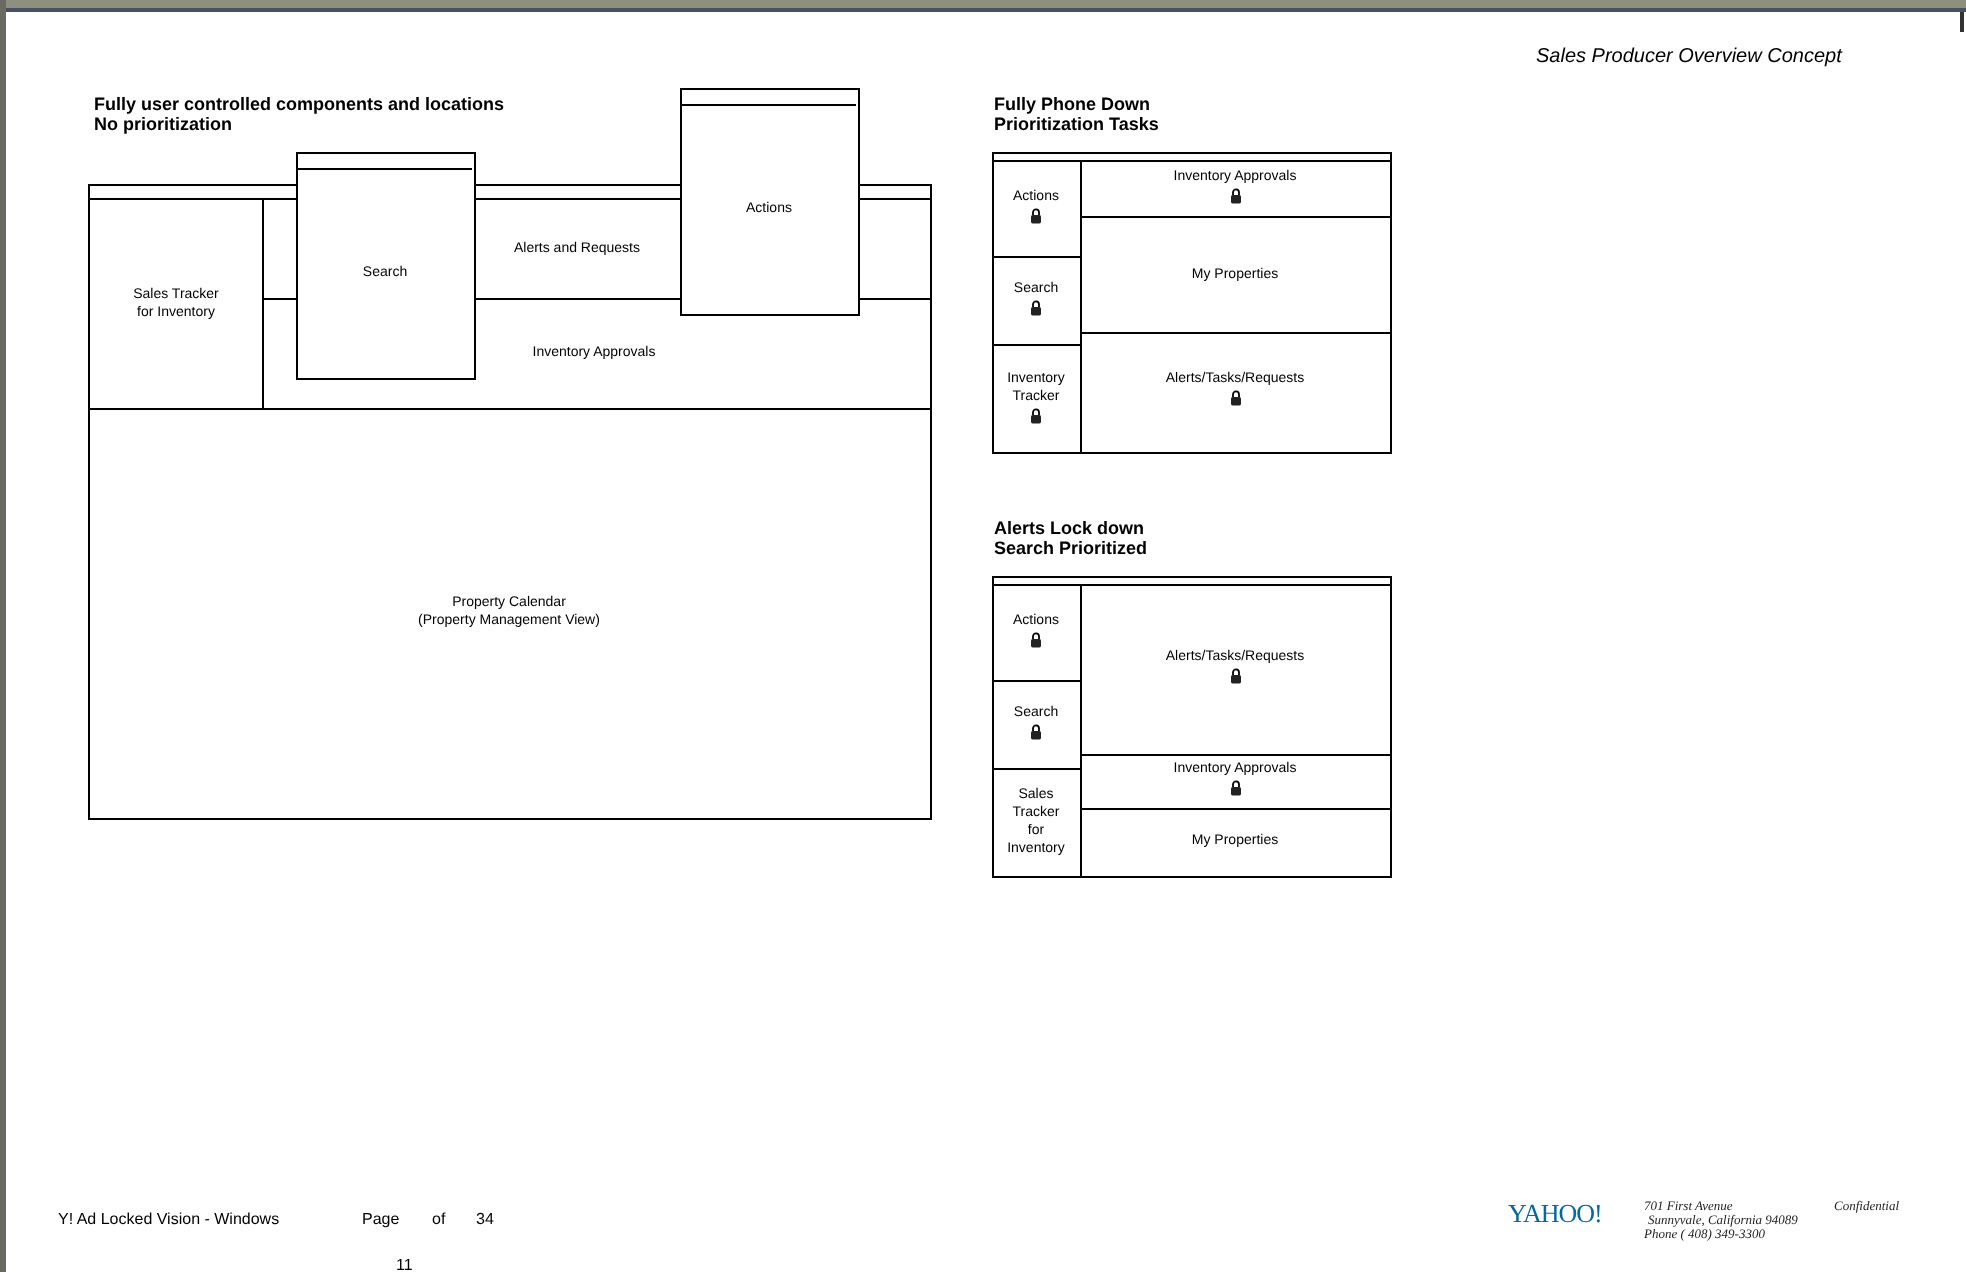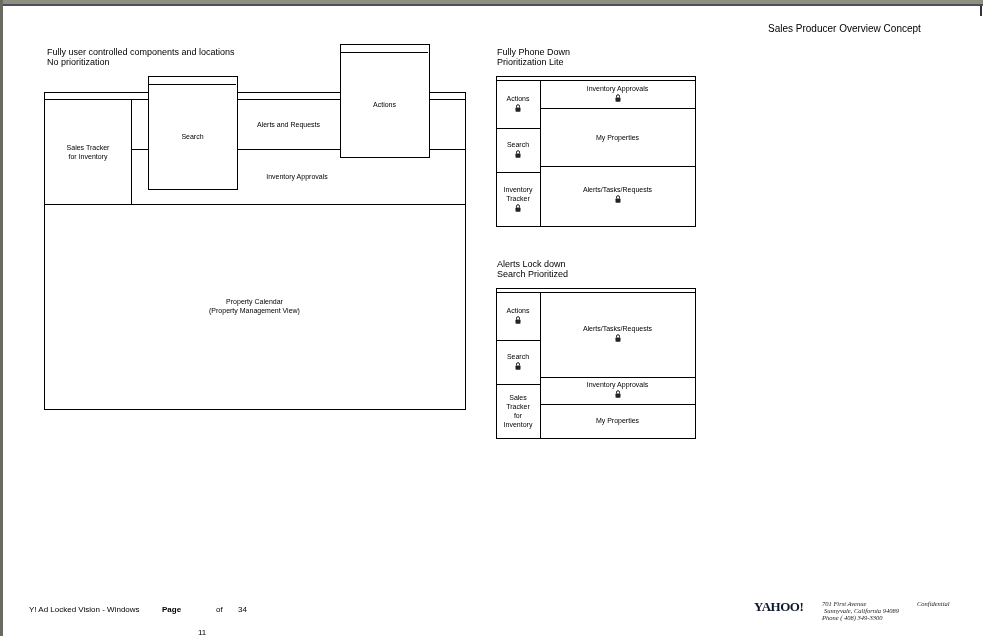--- a/index.html
+++ b/index.html
@@ -7,39 +7,39 @@
     width: 983px; height: 636px; position: relative; overflow: hidden;
     background: #ffffff;
     font-family: "Liberation Sans", sans-serif; color: #000;
   }
   .frame-top { position: absolute; left: 0; top: 0; width: 983px; height: 4px; background: #8f8f80; }
   .frame-top2 { position: absolute; left: 0; top: 4px; width: 983px; height: 2px; background: #4a5060; }
   .frame-left { position: absolute; left: 0; top: 0; width: 3px; height: 636px; background: #6a6a60; }
   .frame-right { position: absolute; left: 980px; top: 6px; width: 2px; height: 10px; background: #333; }
   .abs { position: absolute; }
   .title { font-size: 10px; }
-  .heading { font-size: 9px; font-weight: normal; line-height: 10px; }
+  .heading { font-size: 9px; font-weight: bold; line-height: 10px; }
   .box { position: absolute; border: 1.5px solid #000; box-sizing: border-box; background: #fff; }
   .hline { position: absolute; height: 0; border-top: 1.3px solid #000; }
   .vline { position: absolute; width: 0; border-left: 1.3px solid #000; }
   .lbl { position: absolute; font-size: 7px; text-align: center; line-height: 9px; }
   .lock { display: block; margin: 1px auto 0; width: 6px; height: 8px; }
   .footer-text { font-size: 8px; }
-  .yahoo { font-family: "Liberation Serif", serif; font-weight: bold; color: #0f172a; font-size: 13px; letter-spacing: -0.5px; }
+  .yahoo { font-family: "Liberation Serif", serif; font-weight: normal; color: #0369a1; font-size: 13px; letter-spacing: -0.5px; }
   .addr { font-family: "Liberation Serif", serif; font-style: italic; font-size: 6.5px; line-height: 7px; color: #222; }
 </style>
 </head>
 <body>
 
 <div class="frame-top"></div>
 <div class="frame-top2"></div>
 <div class="frame-left"></div>
 <div class="frame-right"></div>
 
-<div class="abs title" style="left:768px; top:23px;">Sales Producer Overview Concept</div>
+<div class="abs title" style="left:768px; top:23px;font-style:italic;">Sales Producer Overview Concept</div>
 
 <div class="abs heading" style="left:47px; top:47px;">
   <div>Fully user controlled components and locations</div>
   <div>No prioritization</div>
 </div>
 
 <div>
   <div class="box" style="left:44px; top:92px; width:422px; height:318px;"></div>
   <div class="hline" style="left:44px; top:99px; width:421px;"></div>
   <div class="vline" style="left:131px; top:99px; height:105px;"></div>
@@ -65,21 +65,21 @@
   </div>
 
   <div class="lbl" style="left:44px; top:297px; width:421px;">
     <div>Property Calendar</div>
     <div>(Property Management View)</div>
   </div>
 </div>
 
 <div class="abs heading" style="left:497px; top:47px;">
   <div>Fully Phone Down</div>
-  <div>Prioritization Lite</div>
+  <div>Prioritization Tasks</div>
 </div>
 
 <div>
   <div class="box" style="left:496px; top:76px; width:200px; height:151px;"></div>
   <div class="hline" style="left:496px; top:80px; width:199px;"></div>
   <div class="vline" style="left:540px; top:80px; height:146px;"></div>
   <div class="hline" style="left:496px; top:128px; width:44px;"></div>
   <div class="hline" style="left:496px; top:172px; width:44px;"></div>
   <div class="hline" style="left:540px; top:108px; width:155px;"></div>
   <div class="hline" style="left:540px; top:166px; width:155px;"></div>
@@ -170,21 +170,21 @@
     <div>Inventory Approvals</div>
     <svg class="lock" viewBox="0 0 6 8">
         <path d="M1.5 3.5V2.2a1.5 1.5 0 0 1 3 0v1.3" fill="none" stroke="#000" stroke-width="0.9"></path>
         <rect x="0.5" y="3.5" width="5" height="4.2" rx="0.8" fill="#222"></rect>
       </svg>
   </div>
   <div class="lbl" style="left:540px; top:416px; width:155px;">My Properties</div>
 </div>
 
 <div class="abs footer-text" style="left:29px; top:605px;">Y! Ad Locked Vision - Windows</div>
-<div class="abs footer-text" style="left:162px; top:605px;font-weight:bold;">Page</div>
+<div class="abs footer-text" style="left:181px; top:605px;">Page</div>
 <div class="abs footer-text" style="left:198px; top:628px;">11</div>
 <div class="abs footer-text" style="left:216px; top:605px;">of</div>
 <div class="abs footer-text" style="left:238px; top:605px;">34</div>
 
 <div class="abs yahoo" style="left:754px; top:599px;">YAHOO!</div>
 <div class="abs addr" style="left:822px; top:600px;">
   <div>701 First Avenue</div>
   <div style="padding-left:2px;">Sunnyvale, California 94089</div>
   <div>Phone ( 408) 349-3300</div>
 </div>

